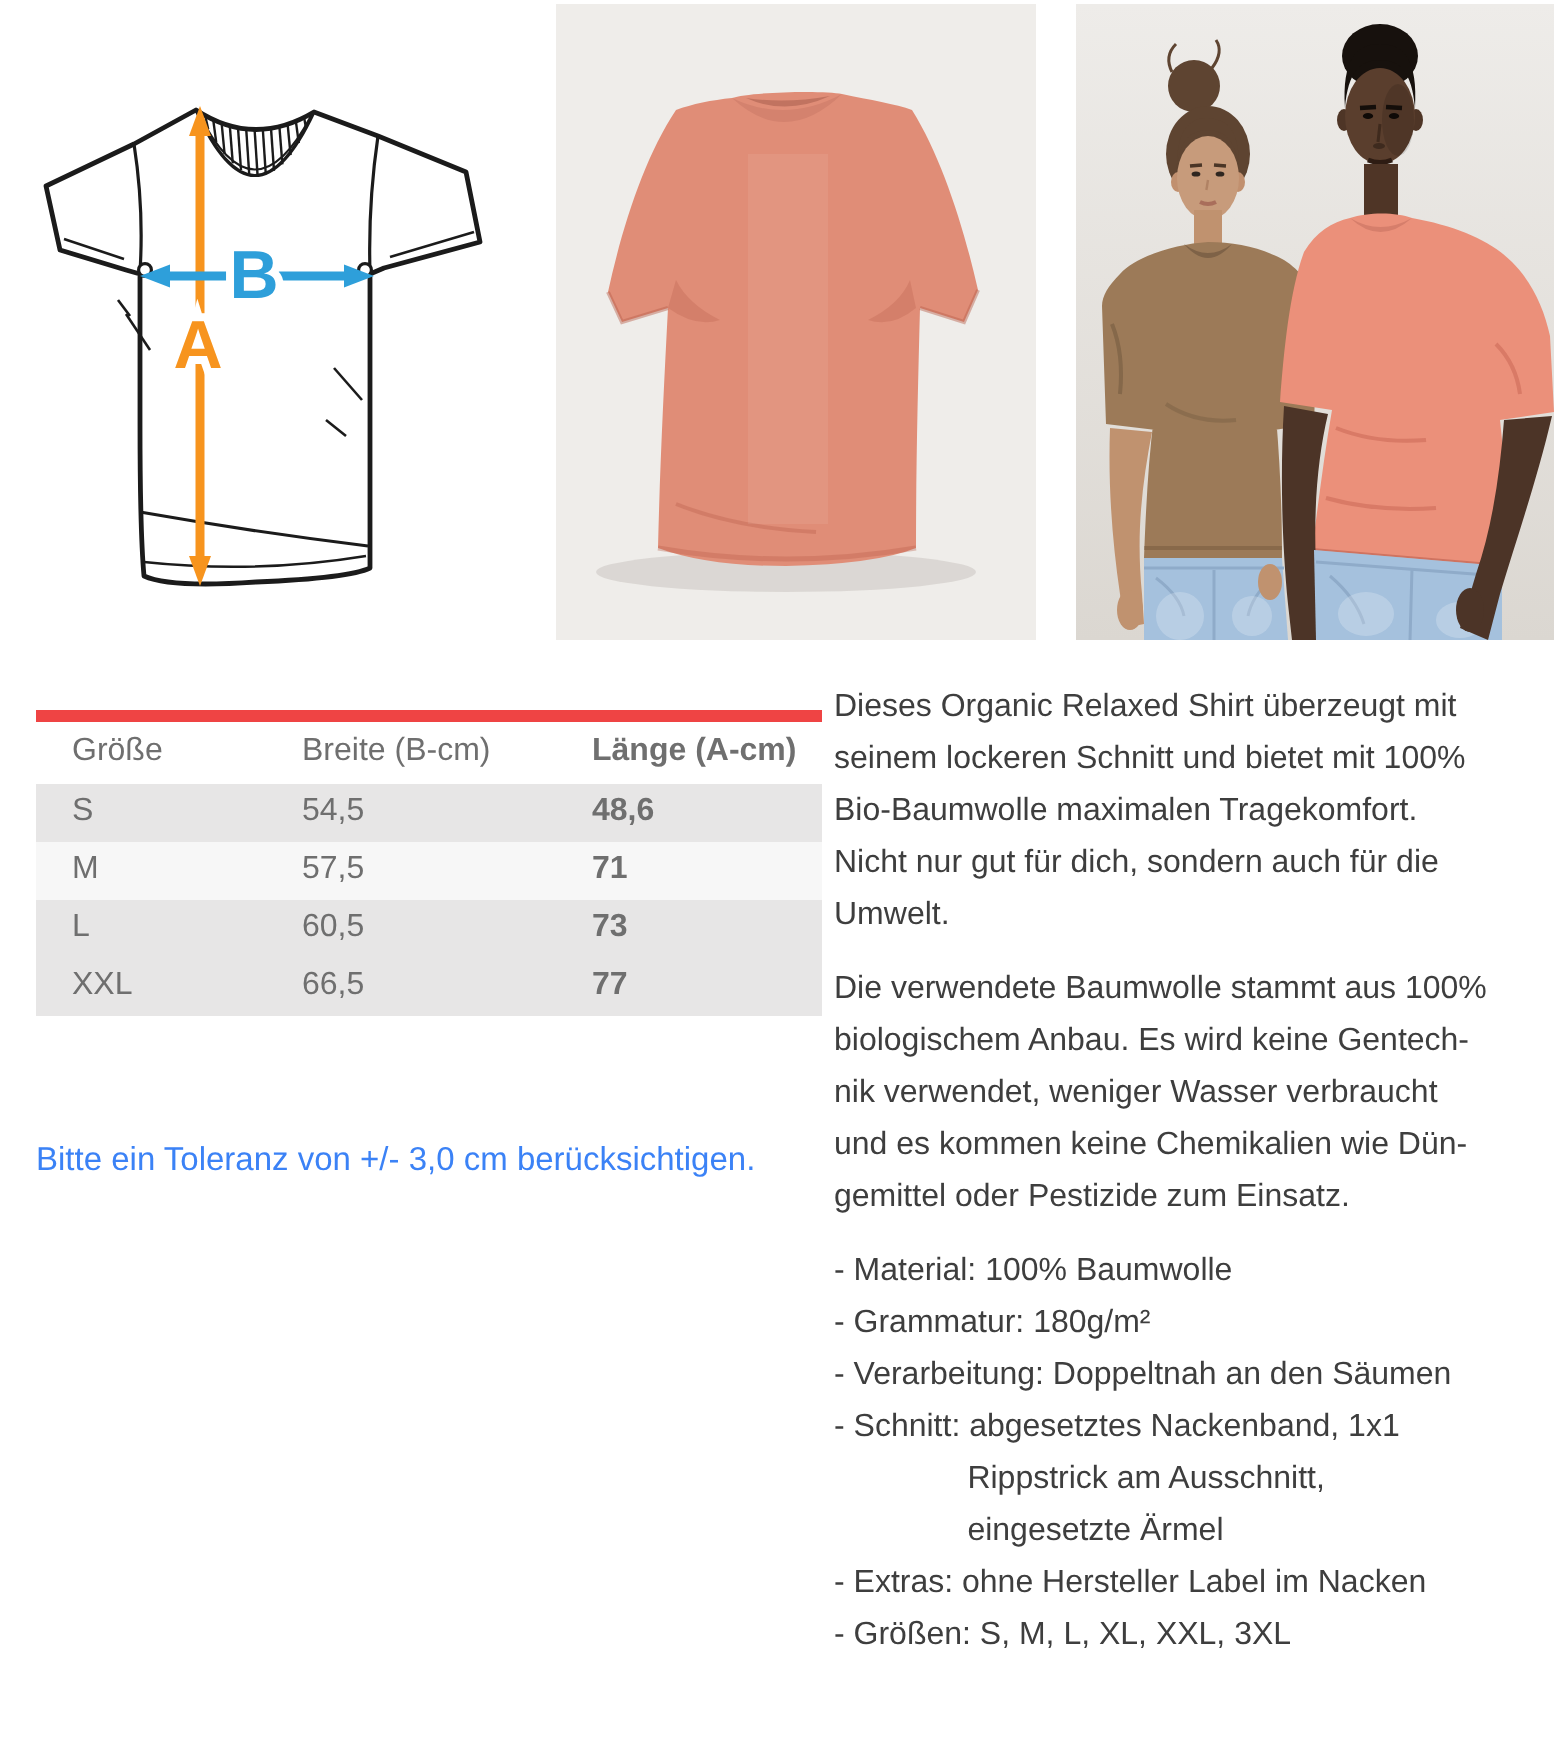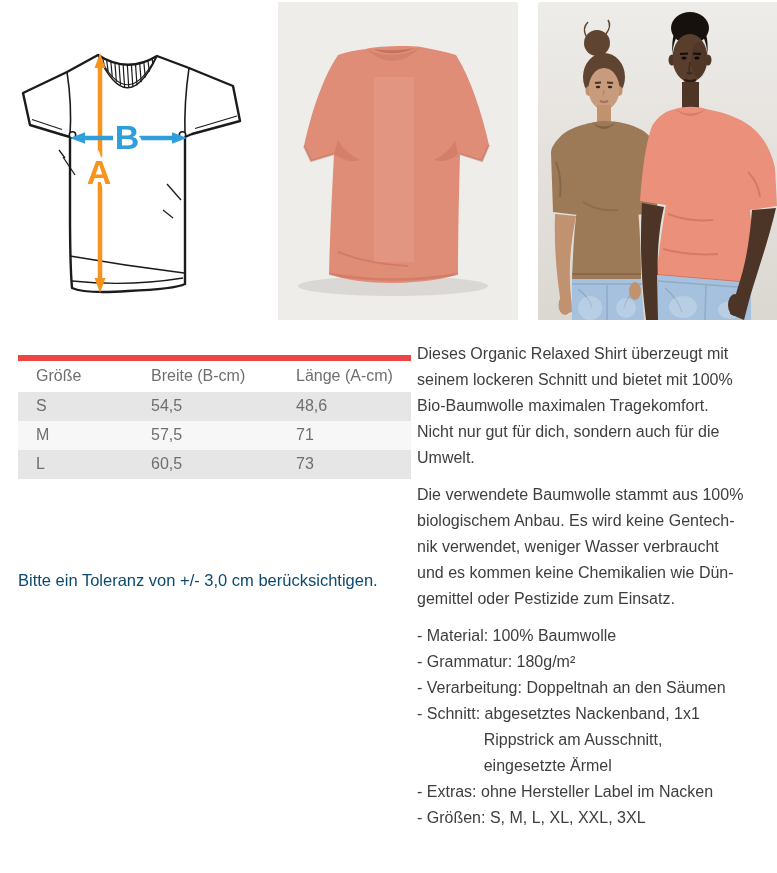--- a/index.html
+++ b/index.html
@@ -19,26 +19,26 @@
   #photo-models{left:538px;top:2px;width:239px;height:318px;}
 
   
   #size-table-wrap{left:18px;top:355px;width:375px;}
   table.size{border-collapse:collapse;width:375px;font-size:16px;color:#6f6f6f;table-layout:fixed;}
   table.size thead tr{border-top:6px solid #ef4444;background:#ffffff;}
   table.size th{font-weight:normal;text-align:left;padding:6px 0 7px;}
   table.size td{padding:5px 0 6px;}
   table.size .c1{width:115px;padding-left:18px;}
   table.size .c2{width:145px;margin-left:12px;}
-  table.size .c3{width:115px;}
+  table.size .c3{width:115px;font-weight:bold;}
   tr.shade{background:#e7e6e6;}
   tr.plain{background:#f7f7f7;}
 
   
-  #tolerance{left:18px;top:571px;font-size:16.5px;color:#0c4a6e;}
+  #tolerance{left:18px;top:571px;font-size:16.5px;color:#3b82f6;}
 
   
   #description{left:417px;top:341px;width:370px;font-size:16px;line-height:26px;color:#3e3e3e;}
   #description p{margin:0 0 11px 0;white-space:pre-line;}
   #details{white-space:pre-wrap;margin-top:11px;}
 </style>
 </head>
 <body>
 
 <div class="abs" id="diagram">
@@ -203,20 +203,25 @@
       <tr class="plain">
         <td class="c1">M</td>
         <td class="c2">57,5</td>
         <td class="c3">71</td>
       </tr>
       <tr class="shade">
         <td class="c1">L</td>
         <td class="c2">60,5</td>
         <td class="c3">73</td>
       </tr>
+      <tr class="shade">
+        <td class="c1">XXL</td>
+        <td class="c2">66,5</td>
+        <td class="c3">77</td>
+      </tr>
     </tbody>
   </table>
 </div>
 
 <div class="abs" id="tolerance">Bitte ein Toleranz von +/- 3,0 cm berücksichtigen.</div>
 
 <div class="abs" id="description">
   <p>Dieses Organic Relaxed Shirt überzeugt mit
 seinem lockeren Schnitt und bietet mit 100%
 Bio-Baumwolle maximalen Tragekomfort.

